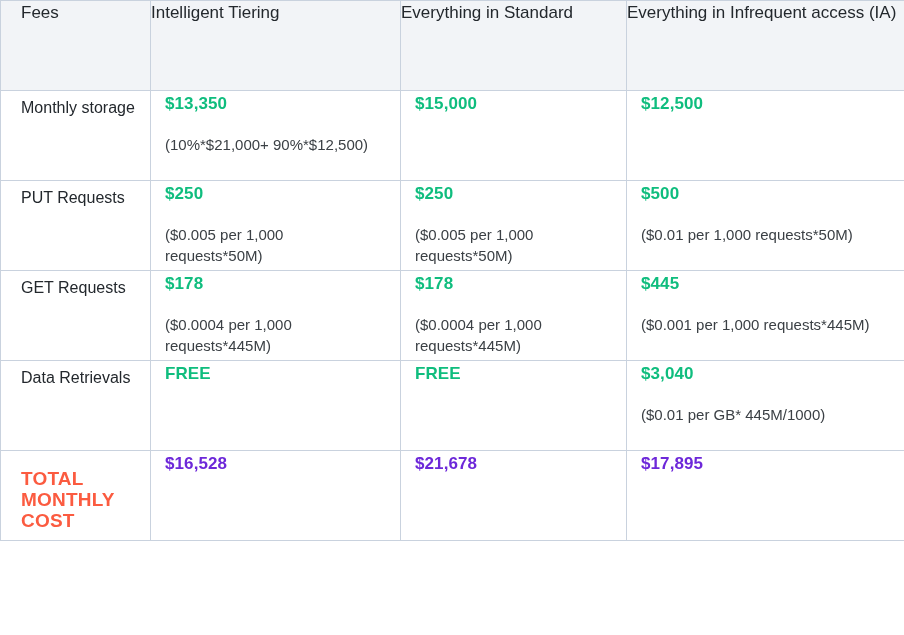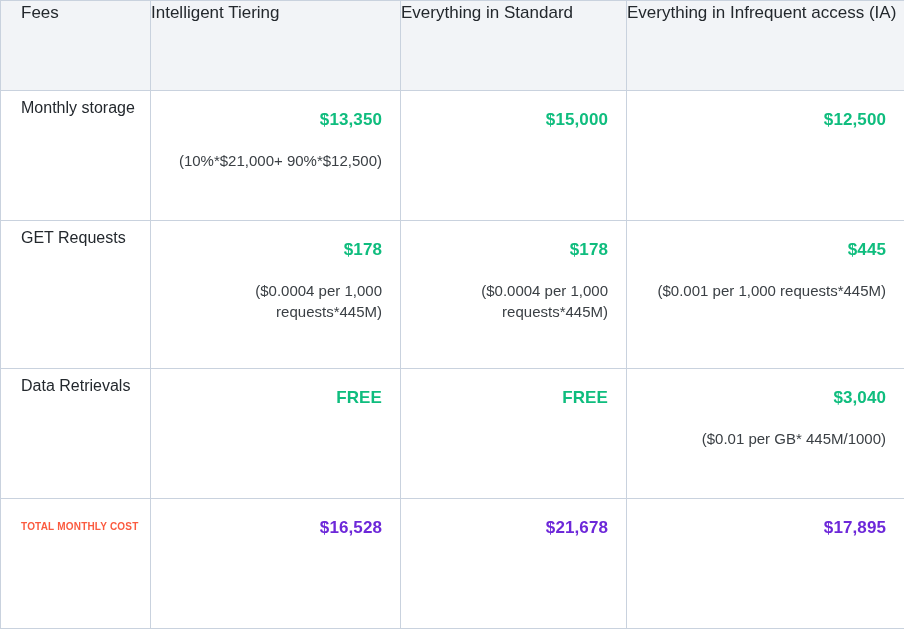--- a/index.html
+++ b/index.html
@@ -9,21 +9,21 @@
   }
   body {
     width: 904px;
     height: 635px;
     font-family: "Liberation Sans", sans-serif;
     -webkit-font-smoothing: antialiased;
   }
 
   .pricing-table {
     width: 904px;
-    height: 629px;
+    height: 527px;
     border-collapse: collapse;
     table-layout: fixed;
     box-sizing: border-box;
   }
 
   .pricing-table col.c-fees        { width: 150px; }
   .pricing-table col.c-it          { width: 250px; }
   .pricing-table col.c-std         { width: 226px; }
   .pricing-table col.c-ia          { width: 278px; }
 
@@ -53,22 +53,22 @@
 
   tbody td.fee-label {
     padding: 6px 10px 0 20px;
     font-size: 16px;
     line-height: 21px;
     color: #23282d;
     text-align: left;
   }
 
   tbody td.value-cell {
-    padding: 18px 18px 0 14px;
-    text-align: right;
+    padding: 2px 18px 0 14px;
+    text-align: left;
   }
 
   .amount {
     display: block;
     font-size: 17px;
     font-weight: bold;
     line-height: 22px;
     color: #0fbd7e;
     letter-spacing: 0.1px;
   }
@@ -78,21 +78,21 @@
     font-size: 15px;
     font-weight: 400;
     line-height: 21px;
     color: #3b4045;
     margin-top: 19px;
   }
 
   
   tr.total-row td.fee-label {
     font-weight: bold;
-    font-size: 10px;
+    font-size: 19px;
     line-height: 21px;
     color: #fb5b40;
     letter-spacing: 0.2px;
     padding-top: 17px;
   }
   tr.total-row .amount {
     color: #6d28d9;
   }
 </style>
 </head>
@@ -126,20 +126,35 @@
       <td class="value-cell">
         <span class="amount">$15,000</span>
         <span class="detail"></span>
       </td>
       <td class="value-cell">
         <span class="amount">$12,500</span>
         <span class="detail"></span>
       </td>
     </tr>
 
+    <tr>
+      <td class="fee-label">PUT Requests</td>
+      <td class="value-cell">
+        <span class="amount">$250</span>
+        <span class="detail">($0.005 per 1,000 requests*50M)</span>
+      </td>
+      <td class="value-cell">
+        <span class="amount">$250</span>
+        <span class="detail">($0.005 per 1,000 requests*50M)</span>
+      </td>
+      <td class="value-cell">
+        <span class="amount">$500</span>
+        <span class="detail">($0.01 per 1,000 requests*50M)</span>
+      </td>
+    </tr>
 
     <tr>
       <td class="fee-label">GET Requests</td>
       <td class="value-cell">
         <span class="amount">$178</span>
         <span class="detail">($0.0004 per 1,000 requests*445M)</span>
       </td>
       <td class="value-cell">
         <span class="amount">$178</span>
         <span class="detail">($0.0004 per 1,000 requests*445M)</span>

